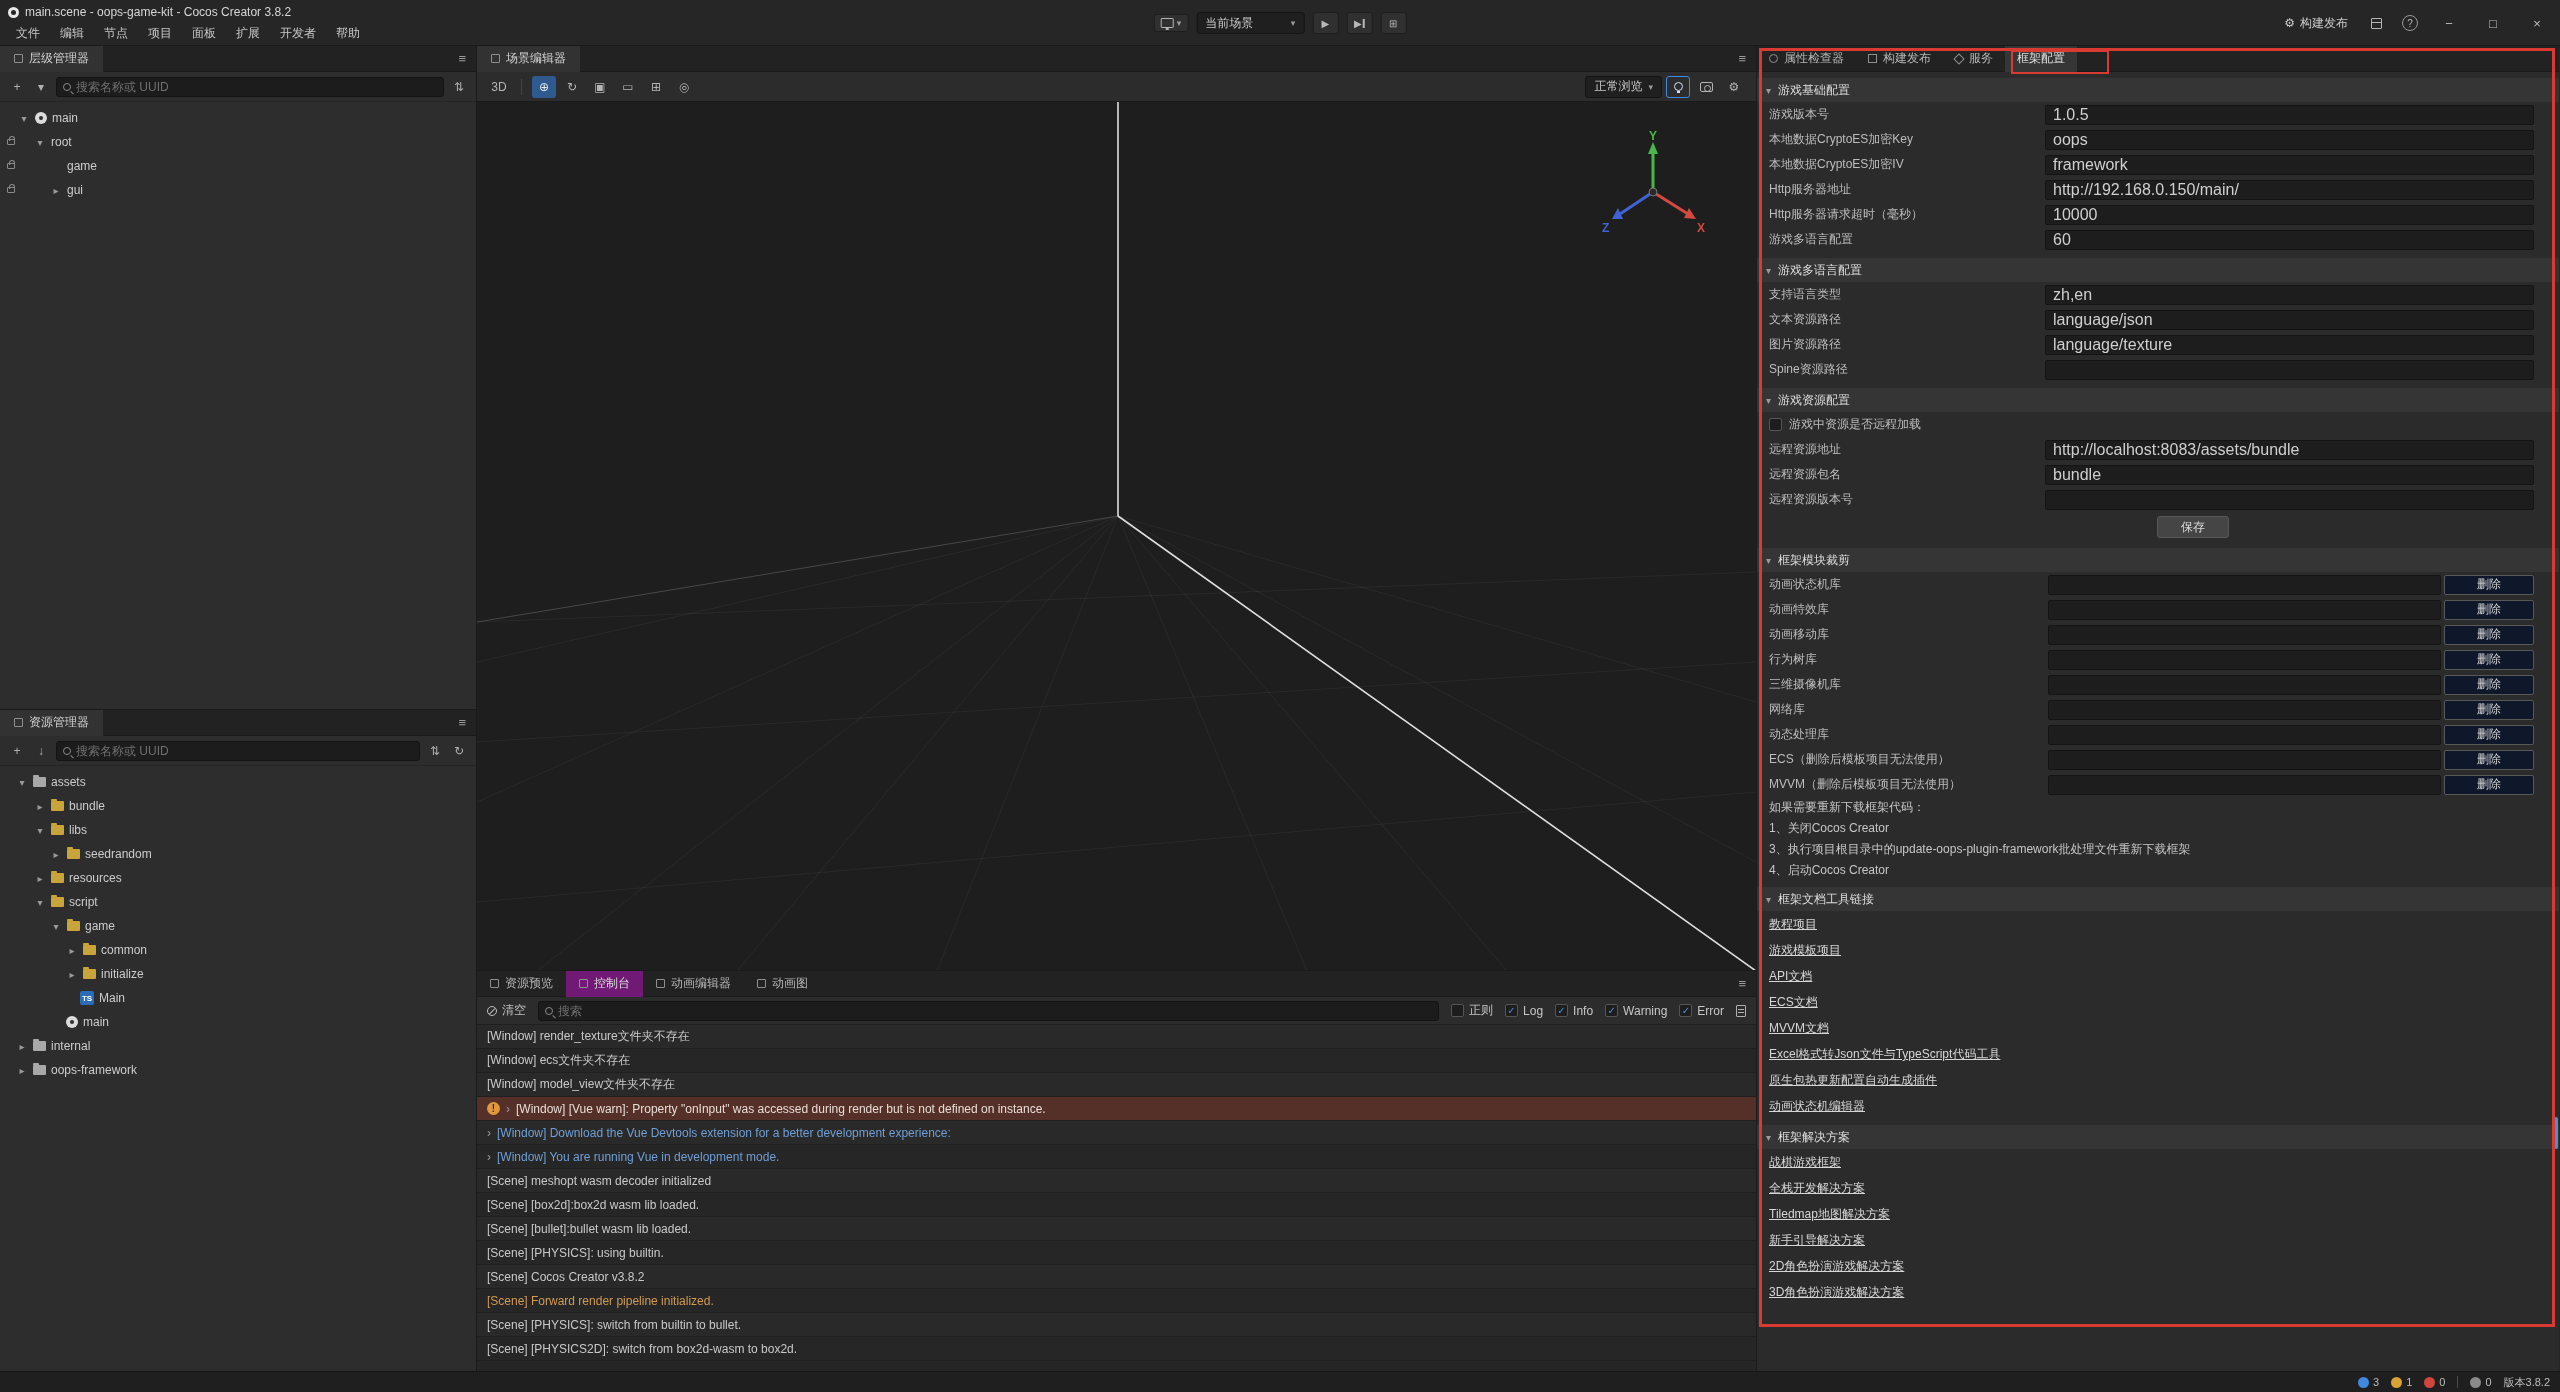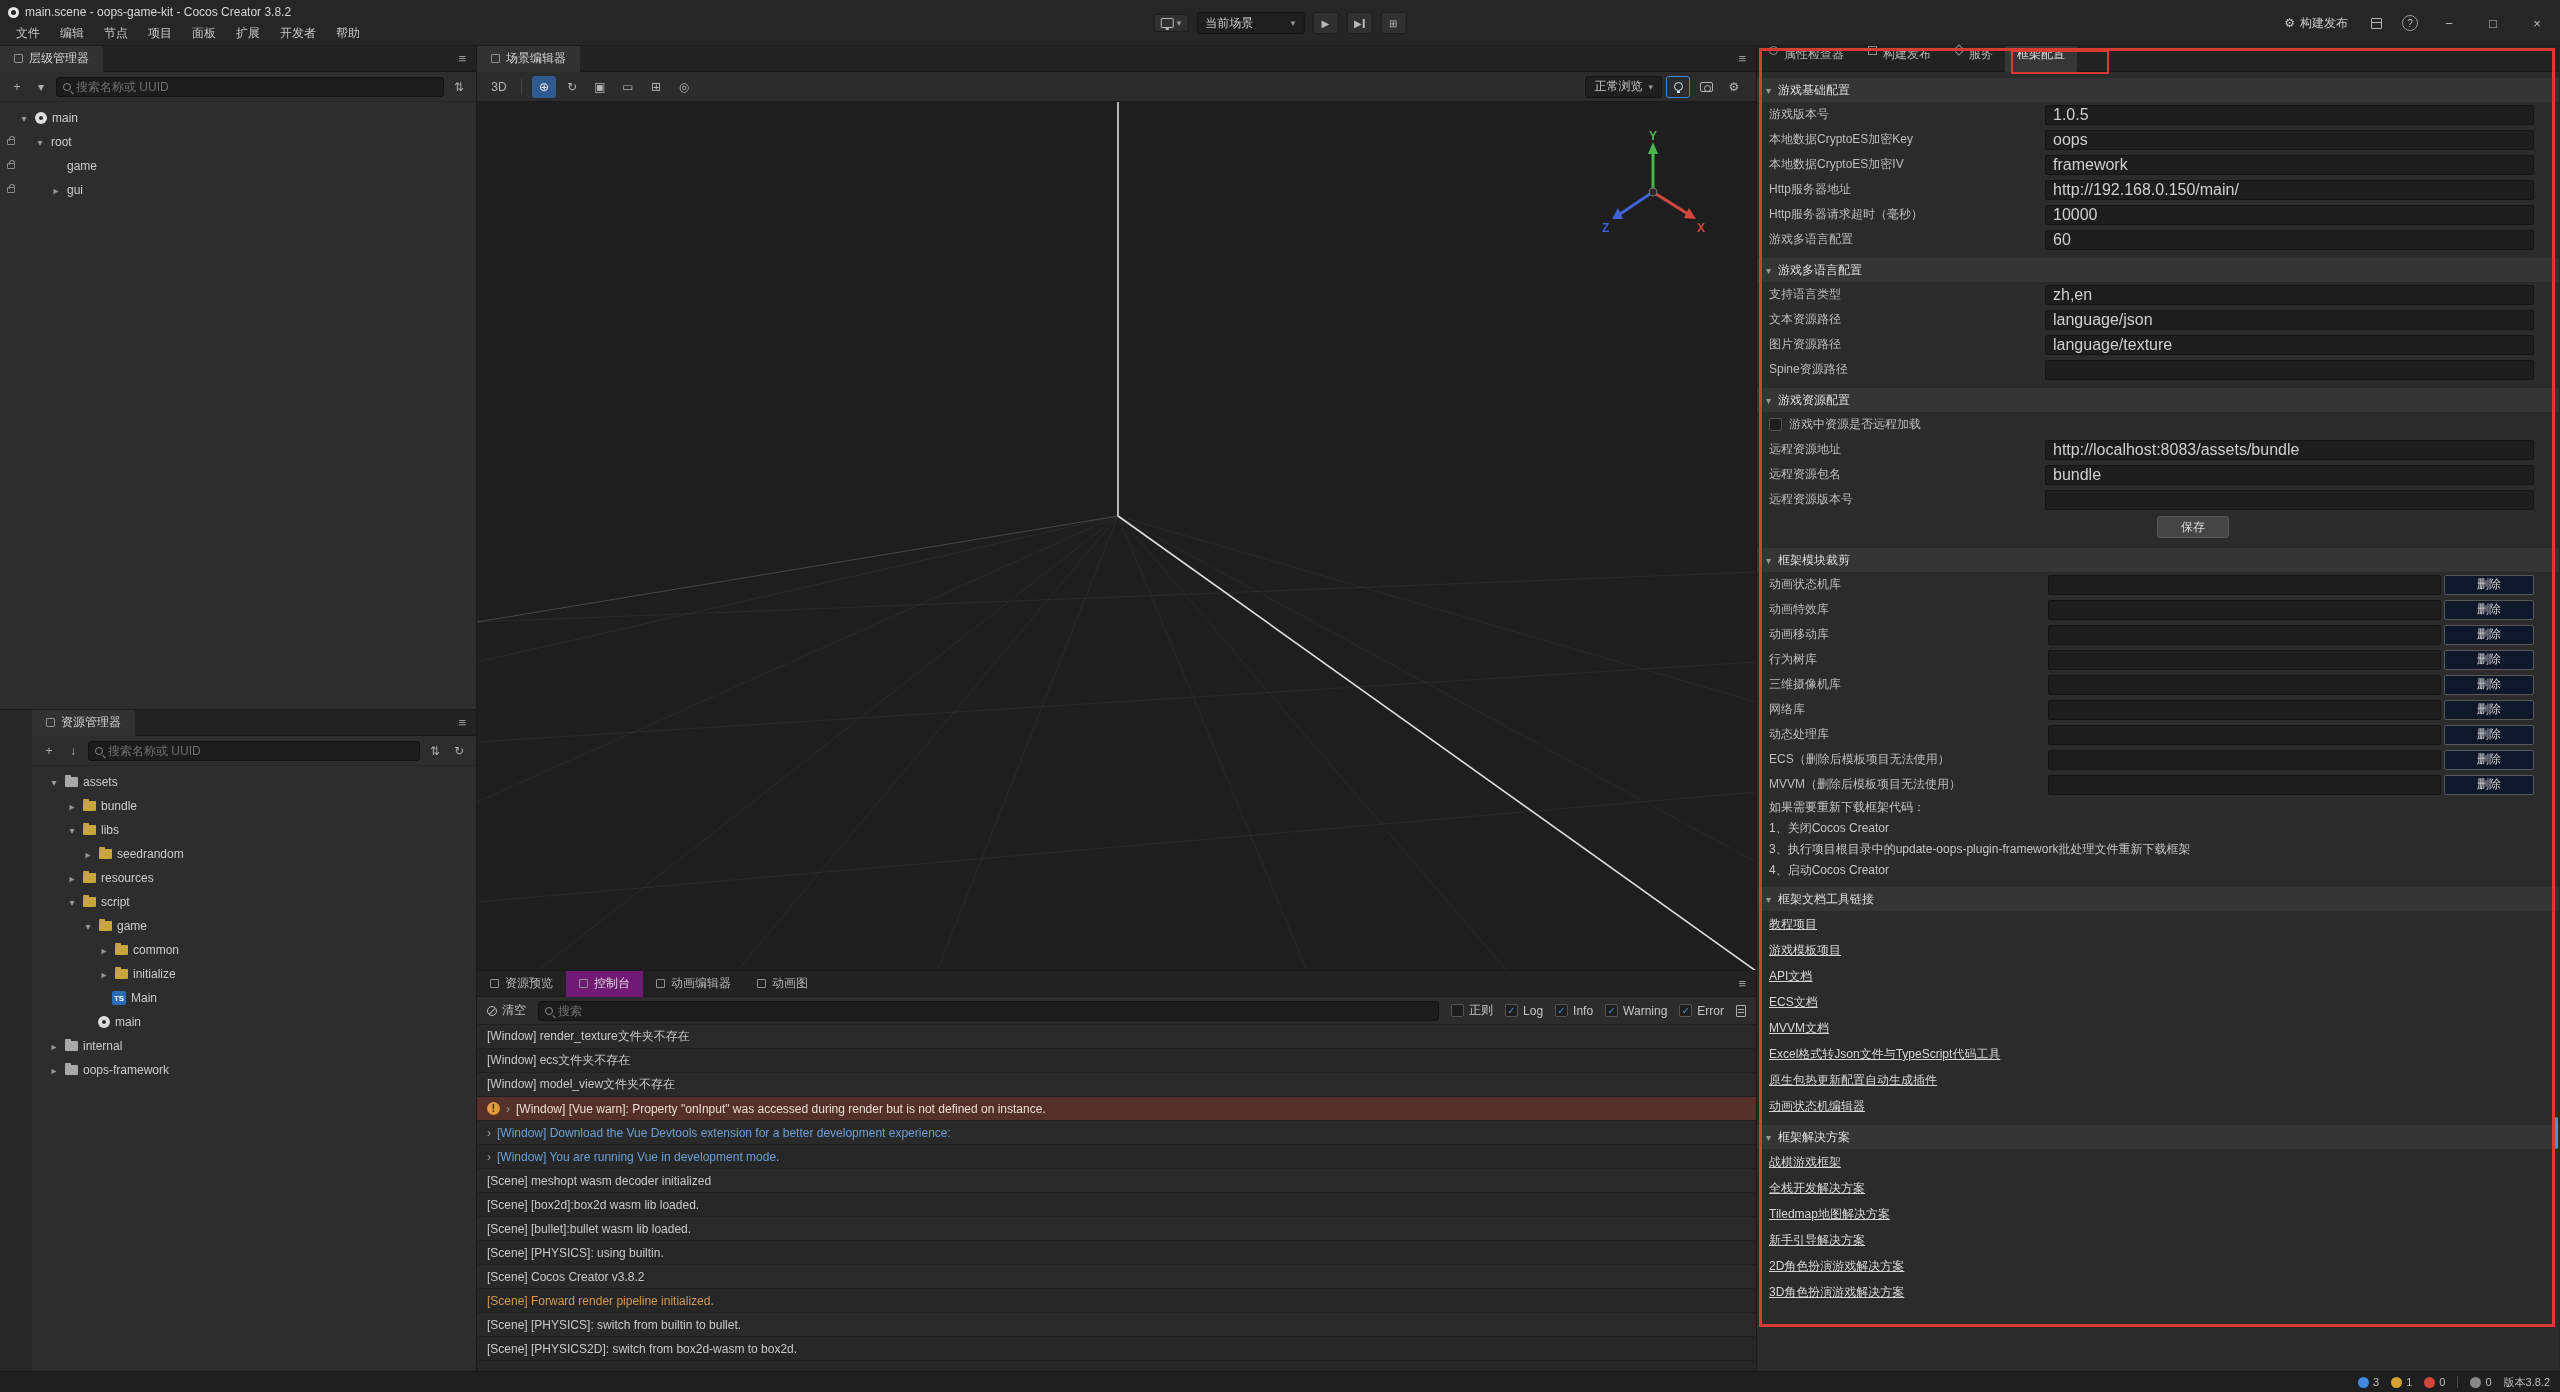--- a/index.html
+++ b/index.html
@@ -109,21 +109,21 @@
   .lrow:nth-child(odd) { background:#292929; }
   .lrow.warn { background:#553029; color:#e8dcd6; }
   .lrow.blue .ltext { color:#6f9fd6; }
   .lrow.notice .ltext { color:#d29a55; }
   .lcaret { color:#9a9a9a; font-size:12px; }
   .wicon { width:13px; height:13px; border-radius:50%; background:#e09a3c; color:#3a2a10; font-weight:bold;
     font-size:10px; display:flex; align-items:center; justify-content:center; flex:none;}
 
   
   .itabs { height:26px; background:#222222; display:flex; align-items:center; border-bottom:1px solid #1a1a1a;}
-  .itab { height:26px; display:flex; gap:6px; padding:0 12px; color:#b5b5b5; }
+  .itab { height:26px; display:flex; align-items:center; gap:6px; padding:0 12px; color:#b5b5b5; }
   .itab.active { background:#363636; color:#e0e0e0; }
   .ti { width:9px; height:9px; border:1px solid #8f8f8f; flex:none;}
   .ti-circ { border-radius:50%; } .ti-di { transform:rotate(45deg); width:8px; height:8px; }
   .icontent { position:relative; flex:1; overflow:hidden; padding-bottom:10px; }
   .sechead { height:24px; margin-top:6px; background:#353535; display:flex; align-items:center; gap:7px;
     padding:0 9px; color:#dedede; }
   .scaret { font-size:10px; color:#9a9a9a; }
   .frow { height:25px; display:flex; align-items:center; padding:0 25px 0 12px; }
   .flabel { width:276px; color:#bdbdbd; flex:none; white-space:nowrap; overflow:hidden;}
   .field { flex:1; height:20px; background:#1d1d1d; border:1px solid #141414; border-radius:2px;
@@ -247,21 +247,21 @@
             <span>game</span>
           </div>
           <div class="trow" style="padding-left:50px">
             <span class="lock"></span>
             <span class="caret">▸</span>
             <span>gui</span>
           </div>
         </div>
       </div>
 
-      <div class="panel" style="flex:1;margin-left:32px;">
+      <div class="panel" style="flex:1;">
         <div class="phead">
           <div class="ptab">
             <span class="ticon"></span>
             <span>资源管理器</span>
           </div>
           <span class="pmenu">≡</span>
         </div>
         <div class="searchrow">
           <span class="icon-btn">+</span>
           <span class="icon-btn">↓</span>

